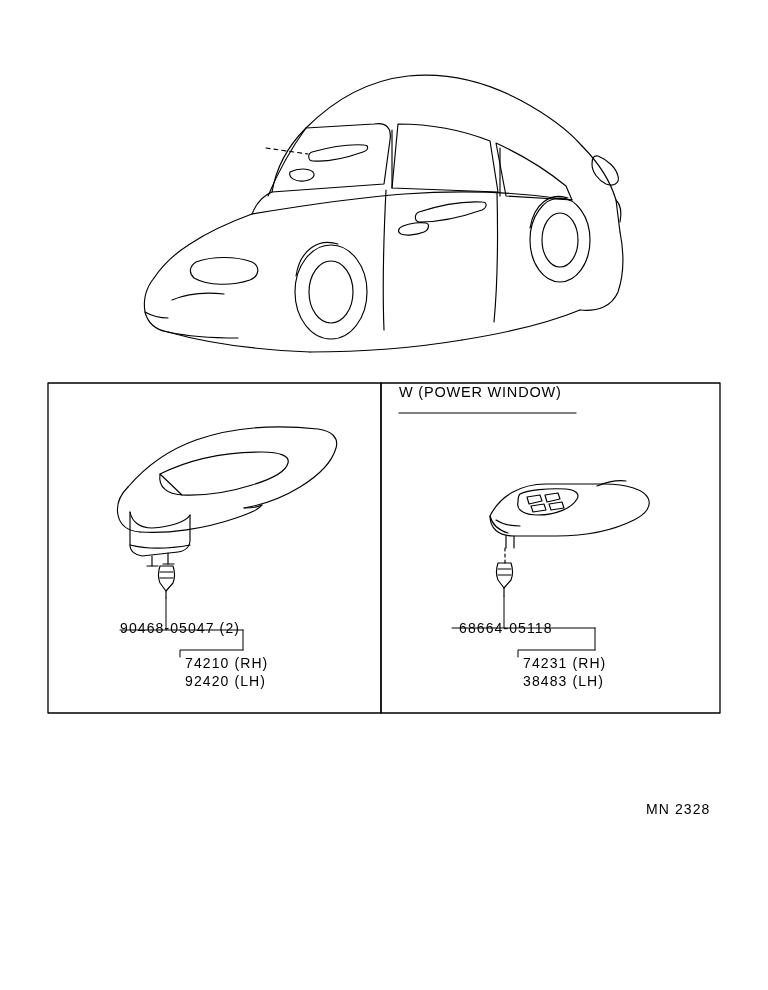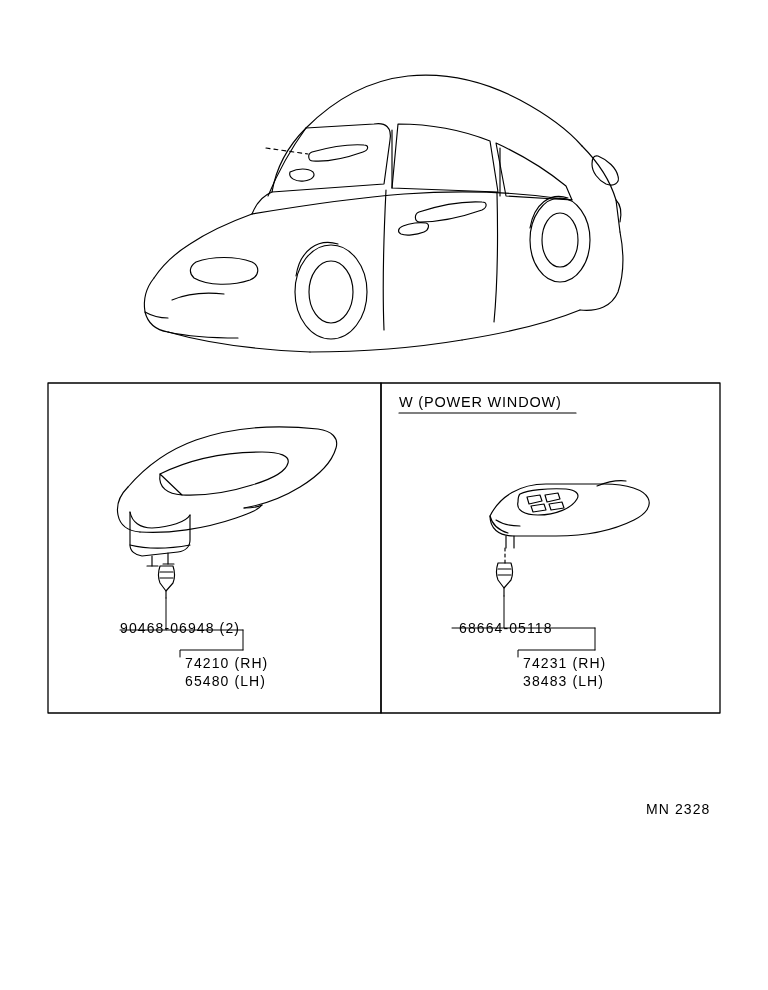--- a/index.html
+++ b/index.html
@@ -175,29 +175,29 @@
       <g stroke-width="1">
         <path d="M504 596 L504 628 L595 628"></path>
         <path d="M595 628 L595 650"></path>
         <path d="M595 650 L518 650 L518 657"></path>
         <path d="M452 628 L504 628"></path>
       </g>
 
     </g>
   </svg>
 
-  <div class="panel-title" style="left:399px; top:394px;">W (POWER  WINDOW)</div>
-
-  <div class="code-note" style="left:120px; top:620px;">90468-06948 (2)</div>
+  <div class="panel-title" style="left:399px; top:384px;">W (POWER  WINDOW)</div>
+
+  <div class="code-note" style="left:120px; top:620px;">90468-05047 (2)</div>
 
   <div class="code-note" style="left:459px; top:620px;">68664-05118</div>
 
   <div class="code-note" style="left:185px; top:655px;"><span>74210</span>&nbsp;<span>(RH)</span></div>
 
-  <div class="code-note" style="left:185px; top:673px;"><span>65480</span>&nbsp;<span>(LH)</span></div>
+  <div class="code-note" style="left:185px; top:673px;"><span>92420</span>&nbsp;<span>(LH)</span></div>
 
   <div class="code-note" style="left:523px; top:655px;"><span>74231</span>&nbsp;<span>(RH)</span></div>
 
   <div class="code-note" style="left:523px; top:673px;"><span>38483</span>&nbsp;<span>(LH)</span></div>
 
   <div class="code-note" style="left:646px; top:801px;">MN 2328</div>
 
 </div>
 
 </body></html>

